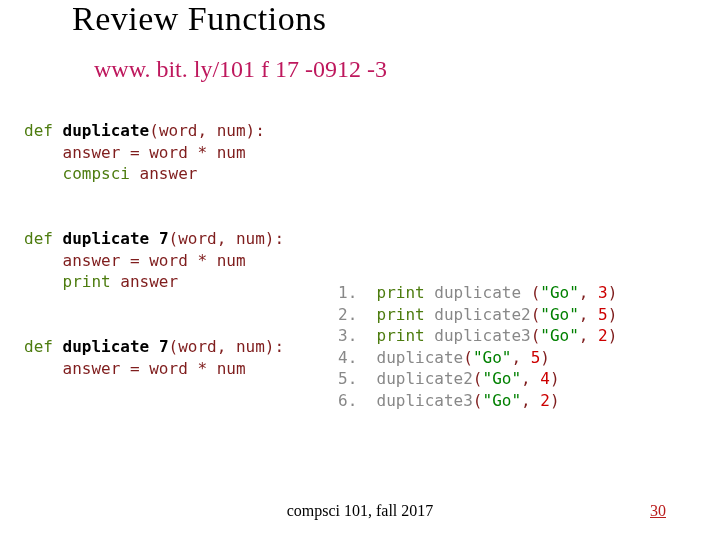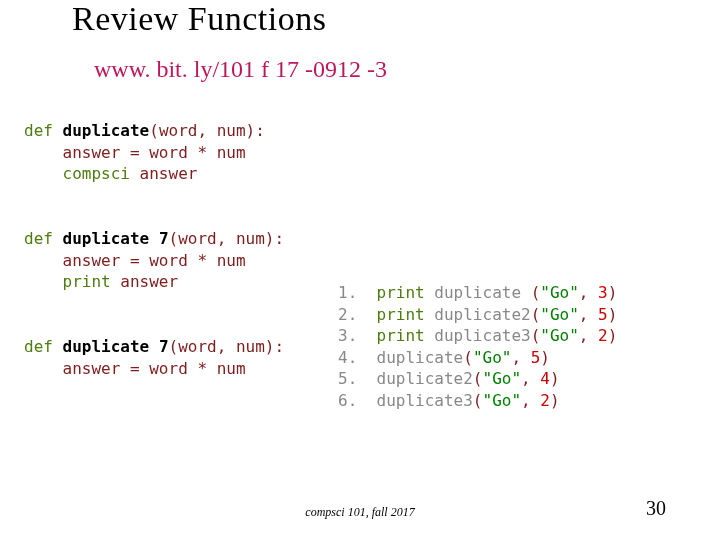--- a/index.html
+++ b/index.html
@@ -52,30 +52,30 @@
   .call { color: #888; }
   .str { color: #008000; }
   .int { color: #cc0000; }
   .plain { color: #7f1d1d; }
 
   .footer-center {
     position: absolute;
     bottom: 20px;
     width: 100%;
     text-align: center;
-    font-size: 12px;
+    font-size: 16px;
     color: #000;
-    font-style: italic;
   }
   .footer-right {
     position: absolute;
     bottom: 20px;
     right: 54px;
-    font-size: 20px;
-    color: #000000;
+    font-size: 16px;
+    color: #b91c1c;
+    text-decoration: underline;
   }
 </style>
 </head>
 <body>
 
 <div class="title">Review Functions</div>
 <div class="subtitle">www. bit. ly/101 f 17 -0912 -3</div>
 
 <div class="code-left"><span class="kw">def</span><span class="plain"> </span><span class="fn">duplicate</span><span class="plain">(word, num):</span>
 <span class="plain">    answer = word * num</span>

